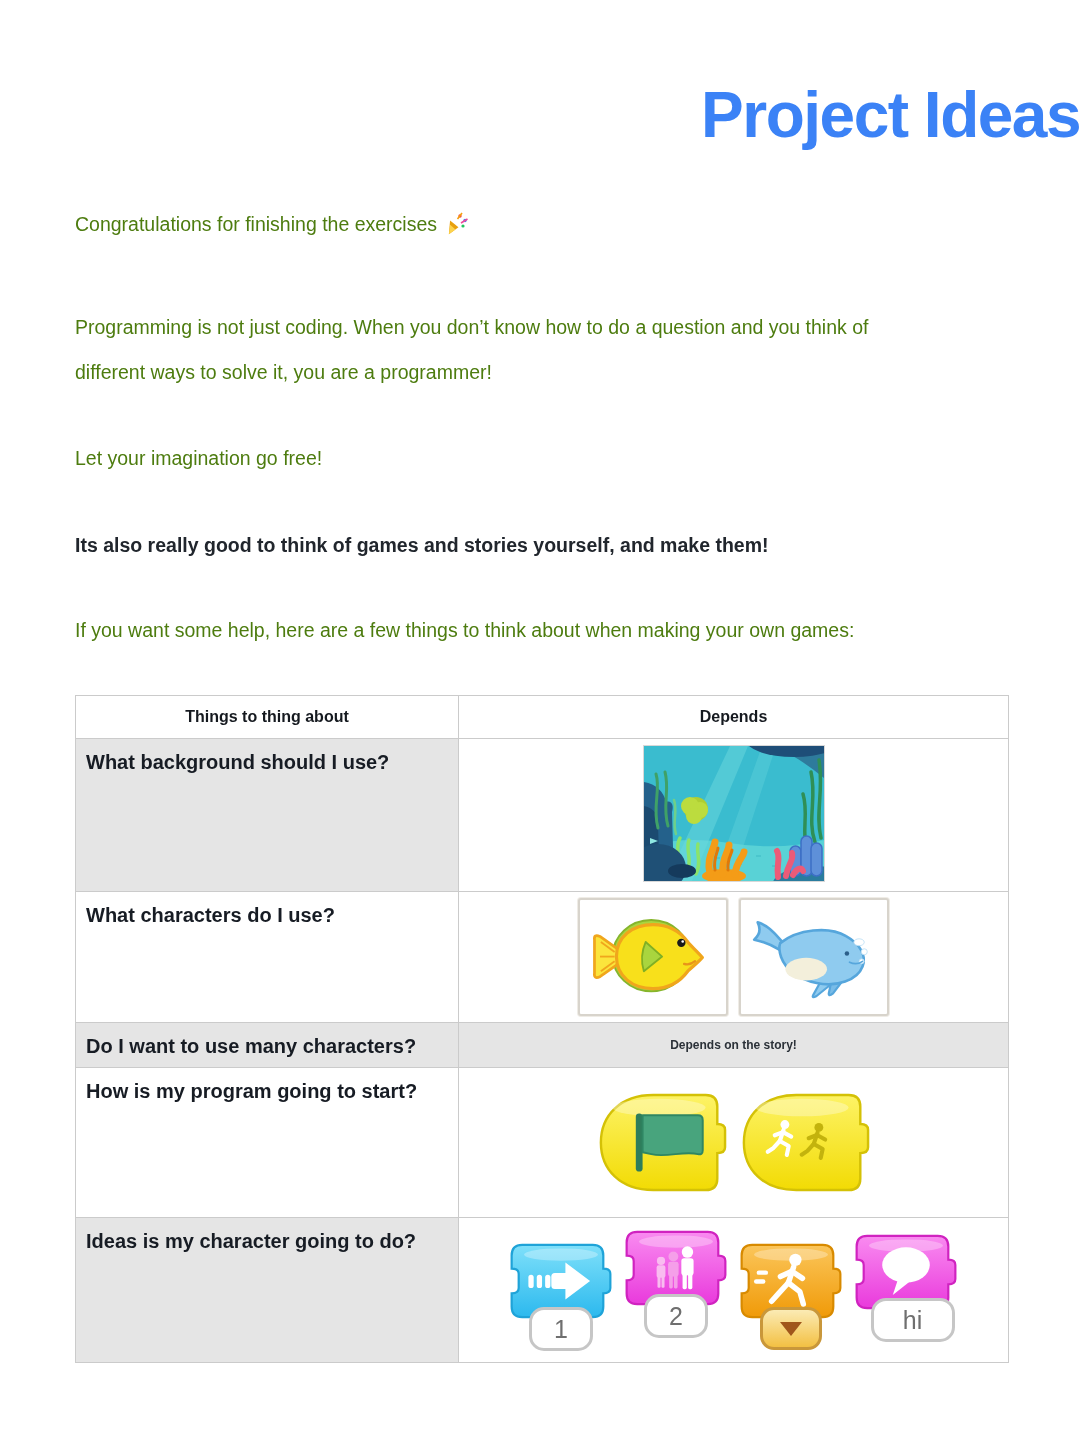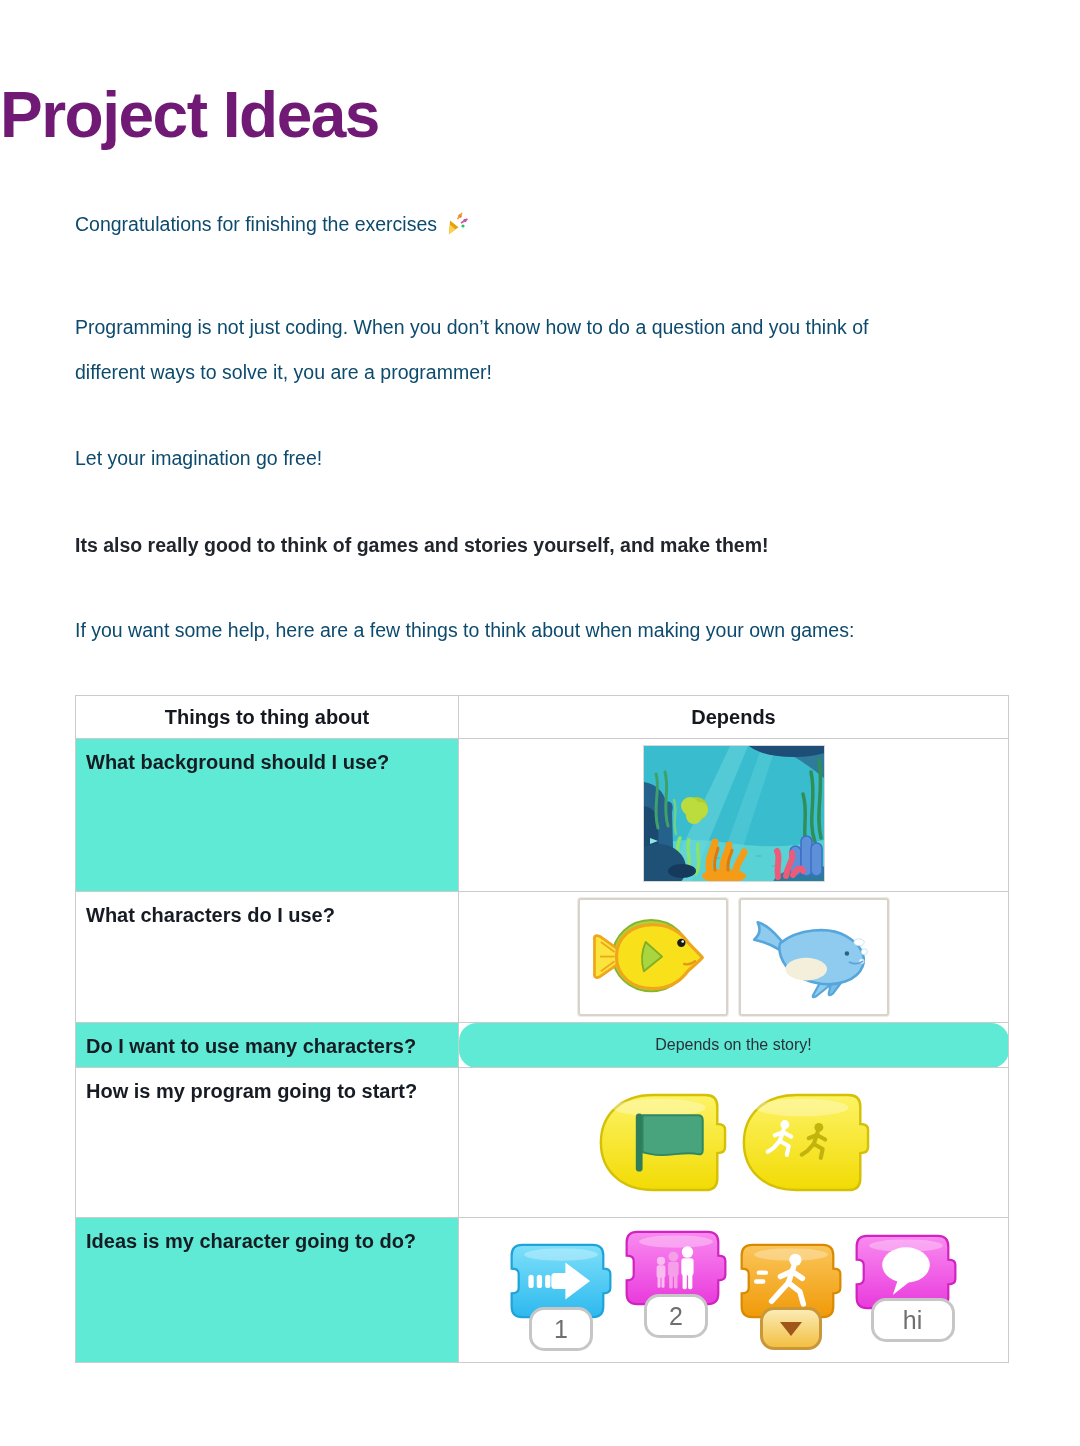--- a/index.html
+++ b/index.html
@@ -2,53 +2,53 @@
 <html><head>
 <meta charset="utf-8">
 <style>
   * { box-sizing: border-box; }
   html,body { margin:0; padding:0; background:#fff; }
   .page {
     width:1080px; height:1446px; background:#ffffff; overflow:hidden;
     font-family:"Liberation Sans", sans-serif; position:relative;
   }
   h1.doc-title {
-    margin:72px 0 0 0; text-align:left;
+    margin:72px 0 0 0; text-align:right;
     font-size:64px; line-height:86px; font-weight:700; letter-spacing:-1.5px;
-    color:#701a75;
+    color:#3b82f6;
   }
   .content { margin:0 72px 0 75px; }
-  .para { font-size:19.5px; line-height:45px; color:#0c4a6e; margin:0; }
+  .para { font-size:19.5px; line-height:45px; color:#4d7c0f; margin:0; }
   .para.narrow { max-width:805px; }
   .para.bold { font-weight:700; color:#21262d; }
   .p1 { margin-top:44px; }
   .p2 { margin-top:58px; }
   .p3 { margin-top:42px; }
   .p4 { margin-top:41px; }
   .p5 { margin-top:40px; }
   .popper-svg { vertical-align:-4px; margin-left:6px; }
 
   table.ideas {
     margin-top:42px; width:933px; border-collapse:collapse; table-layout:fixed;
   }
   table.ideas col.c1 { width:383px; }
   table.ideas col.c2 { width:550px; }
   table.ideas th, table.ideas td { border:1px solid #cbcbcb; }
   table.ideas th {
-    height:43px; font-size:20px; font-weight:700; color:#15191f;
+    height:43px; font-size:16px; font-weight:700; color:#15191f;
     text-align:center; vertical-align:middle; padding:2px 4px;
   }
   td.q {
     vertical-align:top; text-align:left; padding:10px 12px 0 10px;
     font-size:20px; font-weight:700; color:#171c24; line-height:27px;
   }
-  td.blue { background:#5eead4; }
+  td.blue { background:#e5e5e5; }
   td.ex { text-align:center; vertical-align:middle; padding:6px 4px; }
   td.ex-text { text-align:center; vertical-align:middle;
-    font-size:16px; color:#2b3138; font-weight:400;border-radius:18px; }
+    font-size:12px; color:#2b3138; font-weight:700; }
   tr.r1 { height:149px; } tr.r2 { height:131px; } tr.r3 { height:45px; }
   tr.r4 { height:150px; } tr.r5 { height:145px; }
 
   .backdrop-frame { display:inline-block; border:1px solid #d8d8d8; line-height:0; background:#fff; }
 
   .cards-row { display:flex; justify-content:center; align-items:center; gap:11px; }
   .sprite-card {
     width:150px; height:118px; background:#fff;
     border:2px solid #d8d4cc; border-radius:3px; box-shadow:0 0 0 1px #efece6;
     display:flex; align-items:center; justify-content:center;

